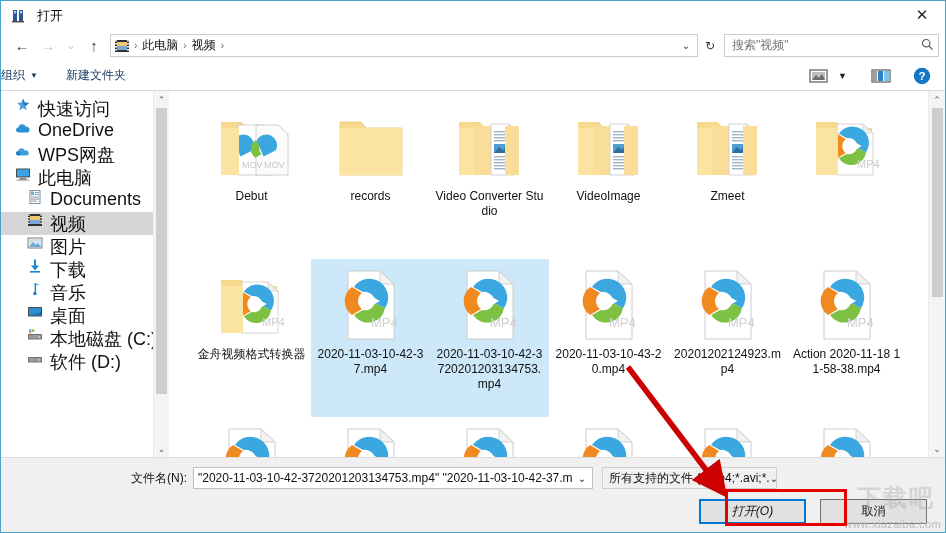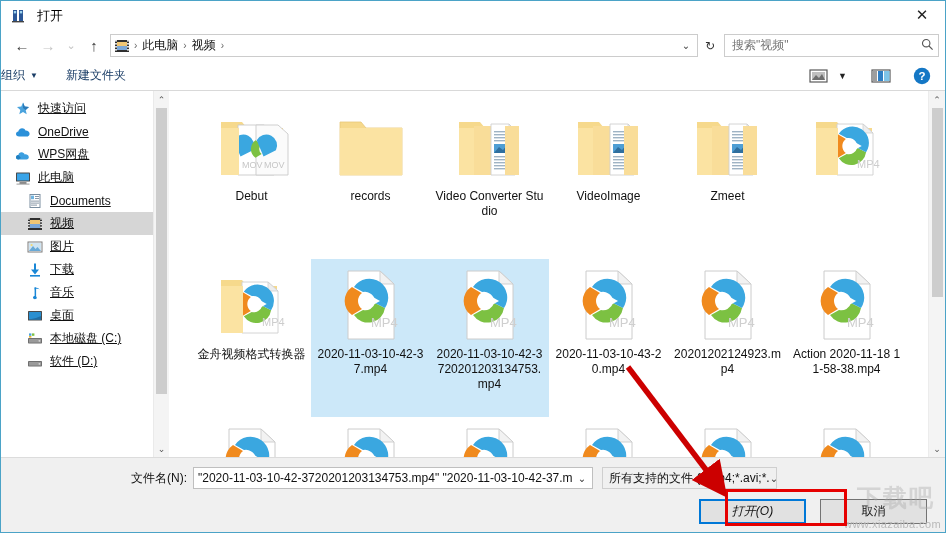--- a/index.html
+++ b/index.html
@@ -82,22 +82,22 @@
 
   
   .body-row { flex:1; display:flex; min-height:0; background:#fff; }
 
   
   .sidebar {
     width:168px; min-width:168px; background:#fff;
     position:relative; overflow:hidden; padding-top:6px;
   }
   .side-item {
-    height:23px; display:flex; align-items:center; gap:7px;
-    padding-left:14px; font-size:12px; color:#111; white-space:nowrap;text-decoration:underline;
+    height:23px; display:flex; align-items:flex-start; gap:7px;
+    padding-left:14px; font-size:18px; color:#111; white-space:nowrap;
   }
   .side-item.indent { padding-left:26px; }
   .side-item.selected { background:#d6d6d6; }
   .side-ico { width:16px; height:16px; flex:none; position:relative; }
 
   
   .sb-scroll {
     position:absolute; right:0; top:0; width:16px; height:100%;
     background:#f4f4f4; border-left:1px solid #eaeaea;
     display:flex; flex-direction:column; align-items:center;

